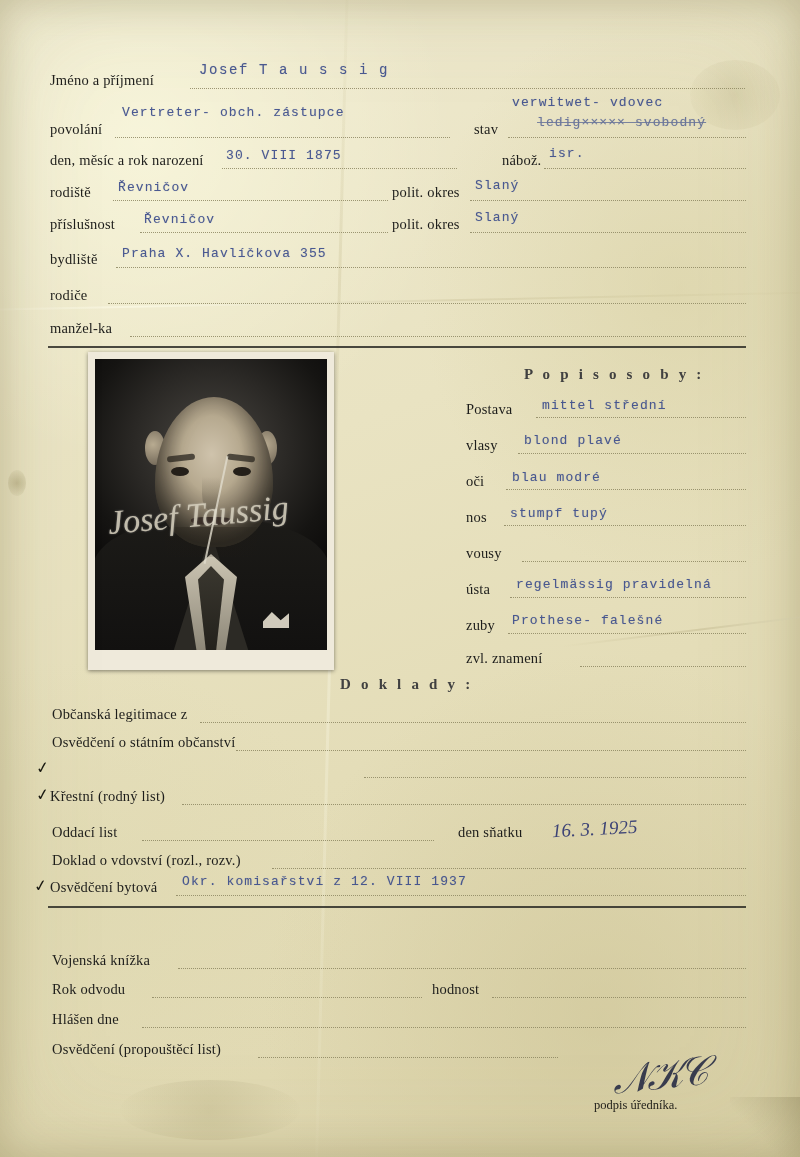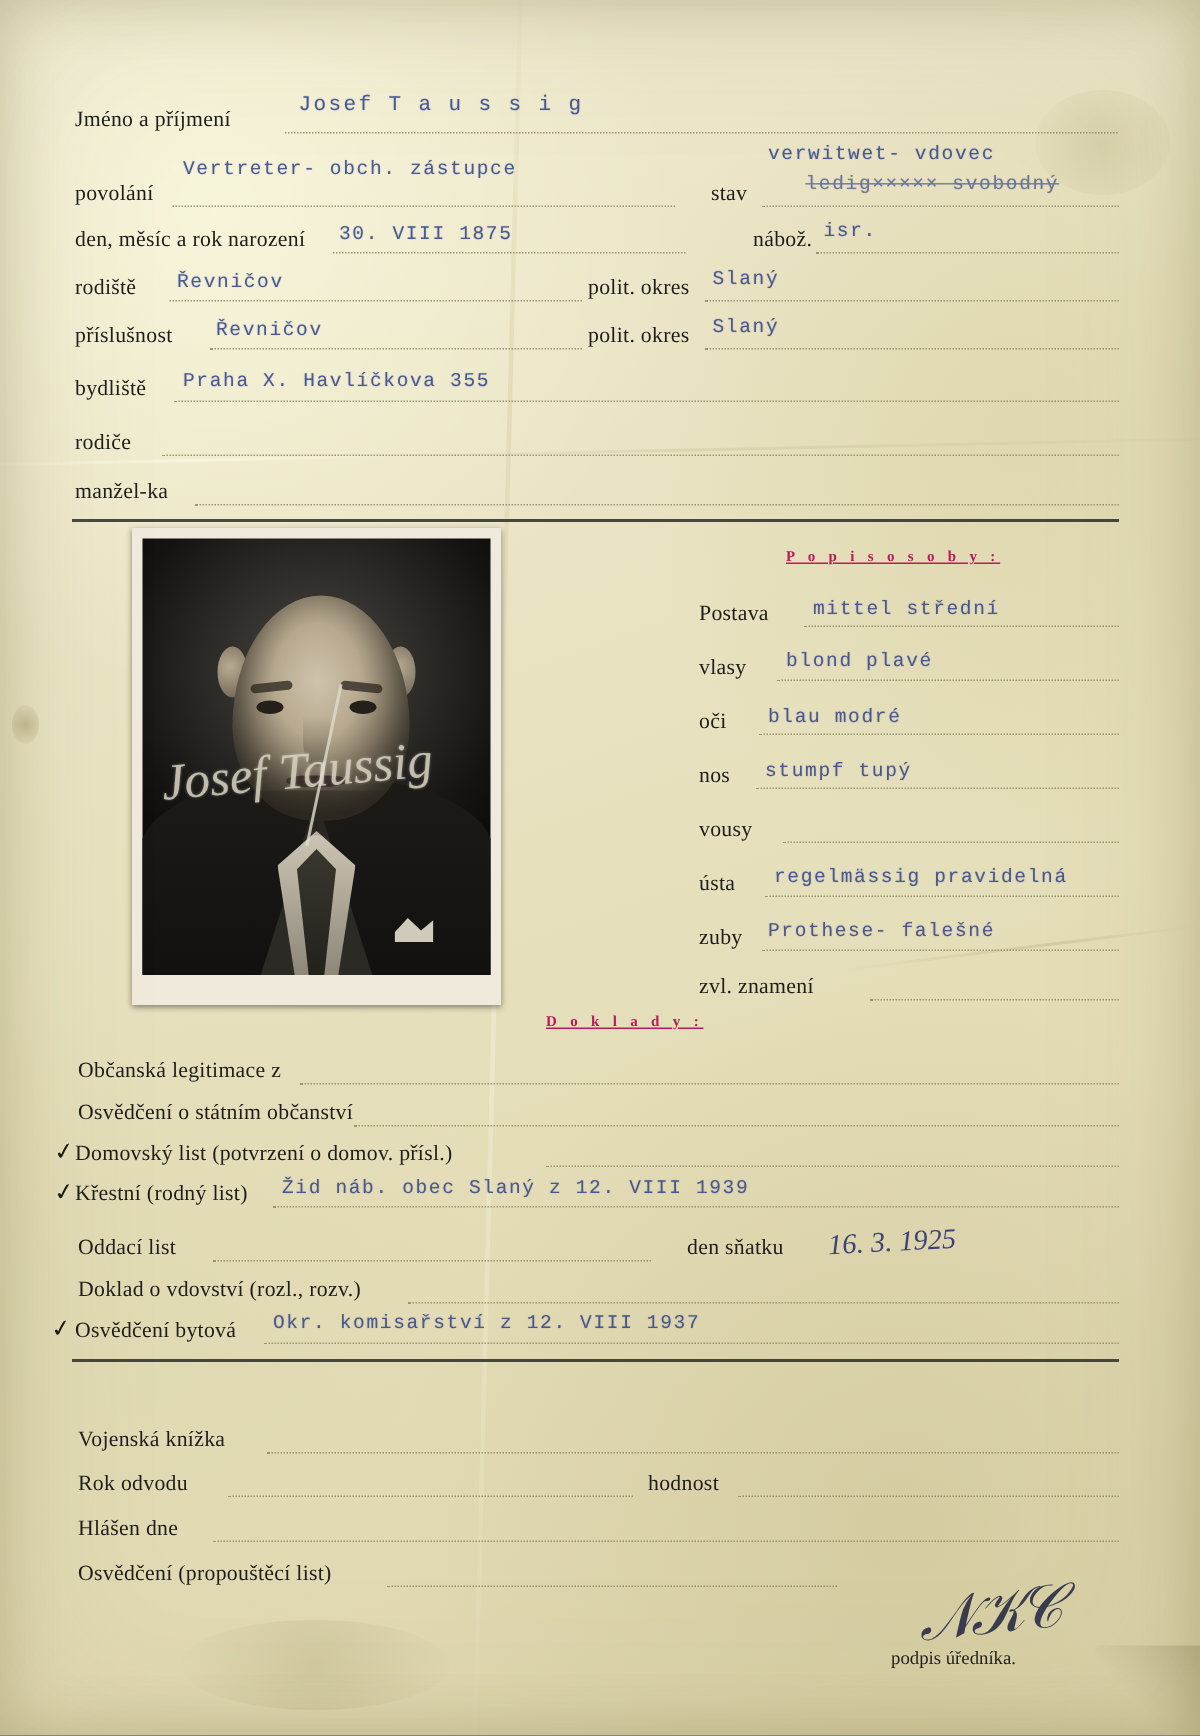--- a/index.html
+++ b/index.html
@@ -95,26 +95,25 @@
   }
   .rule {
     position: absolute;
     height: 1.5px;
     background: #2b2b26;
     opacity: 0.85;
   }
   .hdr {
     position: absolute;
     font-family: "Liberation Serif", serif;
-    font-size: 10px;
+    font-size: 15px;
     font-weight: bold;
     letter-spacing: 3.2px;
-    color: #be185d;
-    white-space: nowrap;
-    text-decoration: underline;
+    color: #404040;
+    white-space: nowrap;
   }
   .check {
     position: absolute;
     font-family: "Liberation Serif", serif;
     font-size: 16px;
     color: #15150f;
     transform: rotate(-8deg);
   }
   
   .photo-wrap {
@@ -408,38 +407,36 @@
     <div class="tw" style="left:516px;top:577px;">regelmässig pravidelná</div>
 
     <div class="pr" style="left:466px;top:617px;">zuby</div>
     <div class="dots" style="left:508px;top:633px;width:238px;"></div>
     <div class="tw" style="left:512px;top:613px;">Prothese- falešné</div>
 
     <div class="pr" style="left:466px;top:650px;">zvl. znamení</div>
     <div class="dots" style="left:580px;top:666px;width:166px;"></div>
     <div class="tw" style="left:586px;top:646px;"></div>
 
-    <div class="hdr" style="left:340px;top:676px;margin-left:24px;">D o k l a d y :</div>
+    <div class="hdr" style="left:340px;top:676px;">D o k l a d y :</div>
 
     <div class="pr" style="left:52px;top:706px;">Občanská legitimace z</div>
     <div class="dots" style="left:200px;top:722px;width:546px;"></div>
     <div class="tw" style="left:206px;top:702px;"></div>
 
     <div class="pr" style="left:52px;top:734px;">Osvědčení o státním občanství</div>
     <div class="dots" style="left:236px;top:750px;width:510px;"></div>
     <div class="tw" style="left:242px;top:730px;"></div>
 
     <div class="check" style="left:36px;top:758px;">✓</div>
-    <div class="pr" style="left:50px;top:761px;">Domovský list (potvrzení o domov. přísl.)</div>
     <div class="dots" style="left:364px;top:777px;width:382px;"></div>
 
     <div class="check" style="left:36px;top:785px;">✓</div>
     <div class="pr" style="left:50px;top:788px;">Křestní (rodný list)</div>
     <div class="dots" style="left:182px;top:804px;width:564px;"></div>
-    <div class="tw" style="left:188px;top:784px;">Žid náb. obec Slaný z 12. VIII 1939</div>
 
     <div class="pr" style="left:52px;top:824px;">Oddací list</div>
     <div class="dots" style="left:142px;top:840px;width:292px;"></div>
     <div class="pr" style="left:458px;top:824px;">den sňatku</div>
     <div class="ink-sig" style="left:552px;top:818px;">16. 3. 1925</div>
 
     <div class="pr" style="left:52px;top:852px;">Doklad o vdovství (rozl., rozv.)</div>
     <div class="dots" style="left:272px;top:868px;width:474px;"></div>
     <div class="tw" style="left:278px;top:848px;"></div>
 

